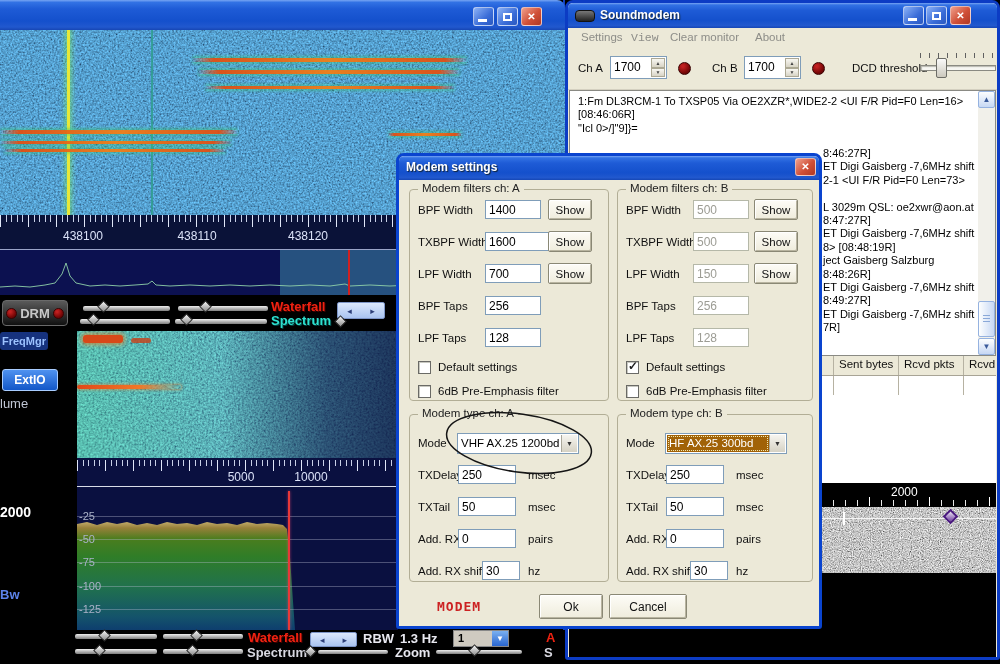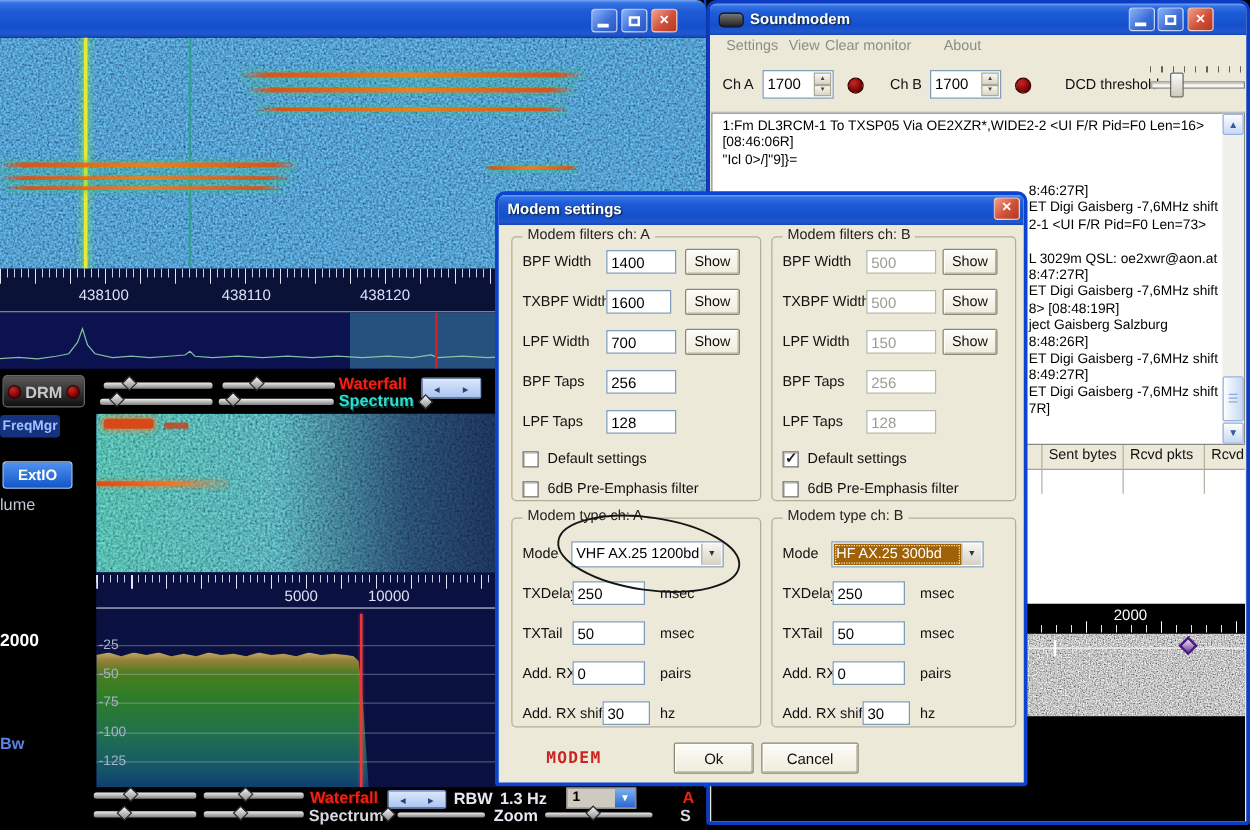--- a/index.html
+++ b/index.html
@@ -228,22 +228,22 @@
       <div class="win-btn btn-blue" style="right:50px;top:3px;">
           <span class="max-box"></span>
         </div>
       <div class="win-btn btn-red" style="right:26px;top:3px;">
           <span class="glyph">✕</span>
         </div>
     </div>
 
     <div class="abs xp-face" style="left:0;top:25px;right:0;height:20px;">
       <span class="menu-item" style="left:13px;">Settings</span>
-      <span class="menu-item" style="left:63px;">View</span>
-      <span class="menu-item" style="left:92px;">Clear monitor</span>
+      <span class="menu-item" style="left:63px;font-family:Liberation Mono, monospace;">View</span>
+      <span class="menu-item" style="left:102px;">Clear monitor</span>
       <span class="menu-item" style="left:187px;">About</span>
     </div>
 
     <div class="abs xp-face" style="left:0;top:45px;right:0;height:42px;border-bottom:1px solid #d4d0c0;box-sizing:border-box;">
       <span class="lbl" style="left:10px;top:14px;">Ch A</span>
       <div class="spin" style="left:42px;top:8px;width:57px;height:23px;">
         <span class="spin-val">1700</span>
         <span class="spin-btns">
             <span class="spin-b">▲</span>
             <span class="spin-b">▼</span>
@@ -343,21 +343,21 @@
     </div>
 
     <div class="grp" style="left:10px;top:33px;width:200px;height:212px;">
       <span class="grp-label">Modem filters ch: A</span>
       <span class="lbl" style="left:8px;top:14px;">BPF Width</span>
       <input class="inp" style="left: 75px; top: 10px; width: 56px;" value="1400">
       <div class="btn3d abs" style="left:138px;top:9px;width:44px;height:21px;">
           <span>Show</span>
         </div>
       <span class="lbl" style="left:8px;top:46px;">TXBPF Width</span>
-      <input class="inp" style="left: 75px; top: 42px; width: 52px;" value="1600">
+      <input class="inp" style="left: 75px; top: 42px; width: 78px;" value="1600">
       <div class="btn3d abs" style="left:138px;top:41px;width:44px;height:21px;">
           <span>Show</span>
         </div>
       <span class="lbl" style="left:8px;top:78px;">LPF Width</span>
       <input class="inp" style="left: 75px; top: 74px; width: 56px;" value="700">
       <div class="btn3d abs" style="left:138px;top:73px;width:44px;height:21px;">
           <span>Show</span>
         </div>
       <span class="lbl" style="left:8px;top:110px;">BPF Taps</span>
       <input class="inp" style="left: 75px; top: 106px; width: 56px;" value="256">

